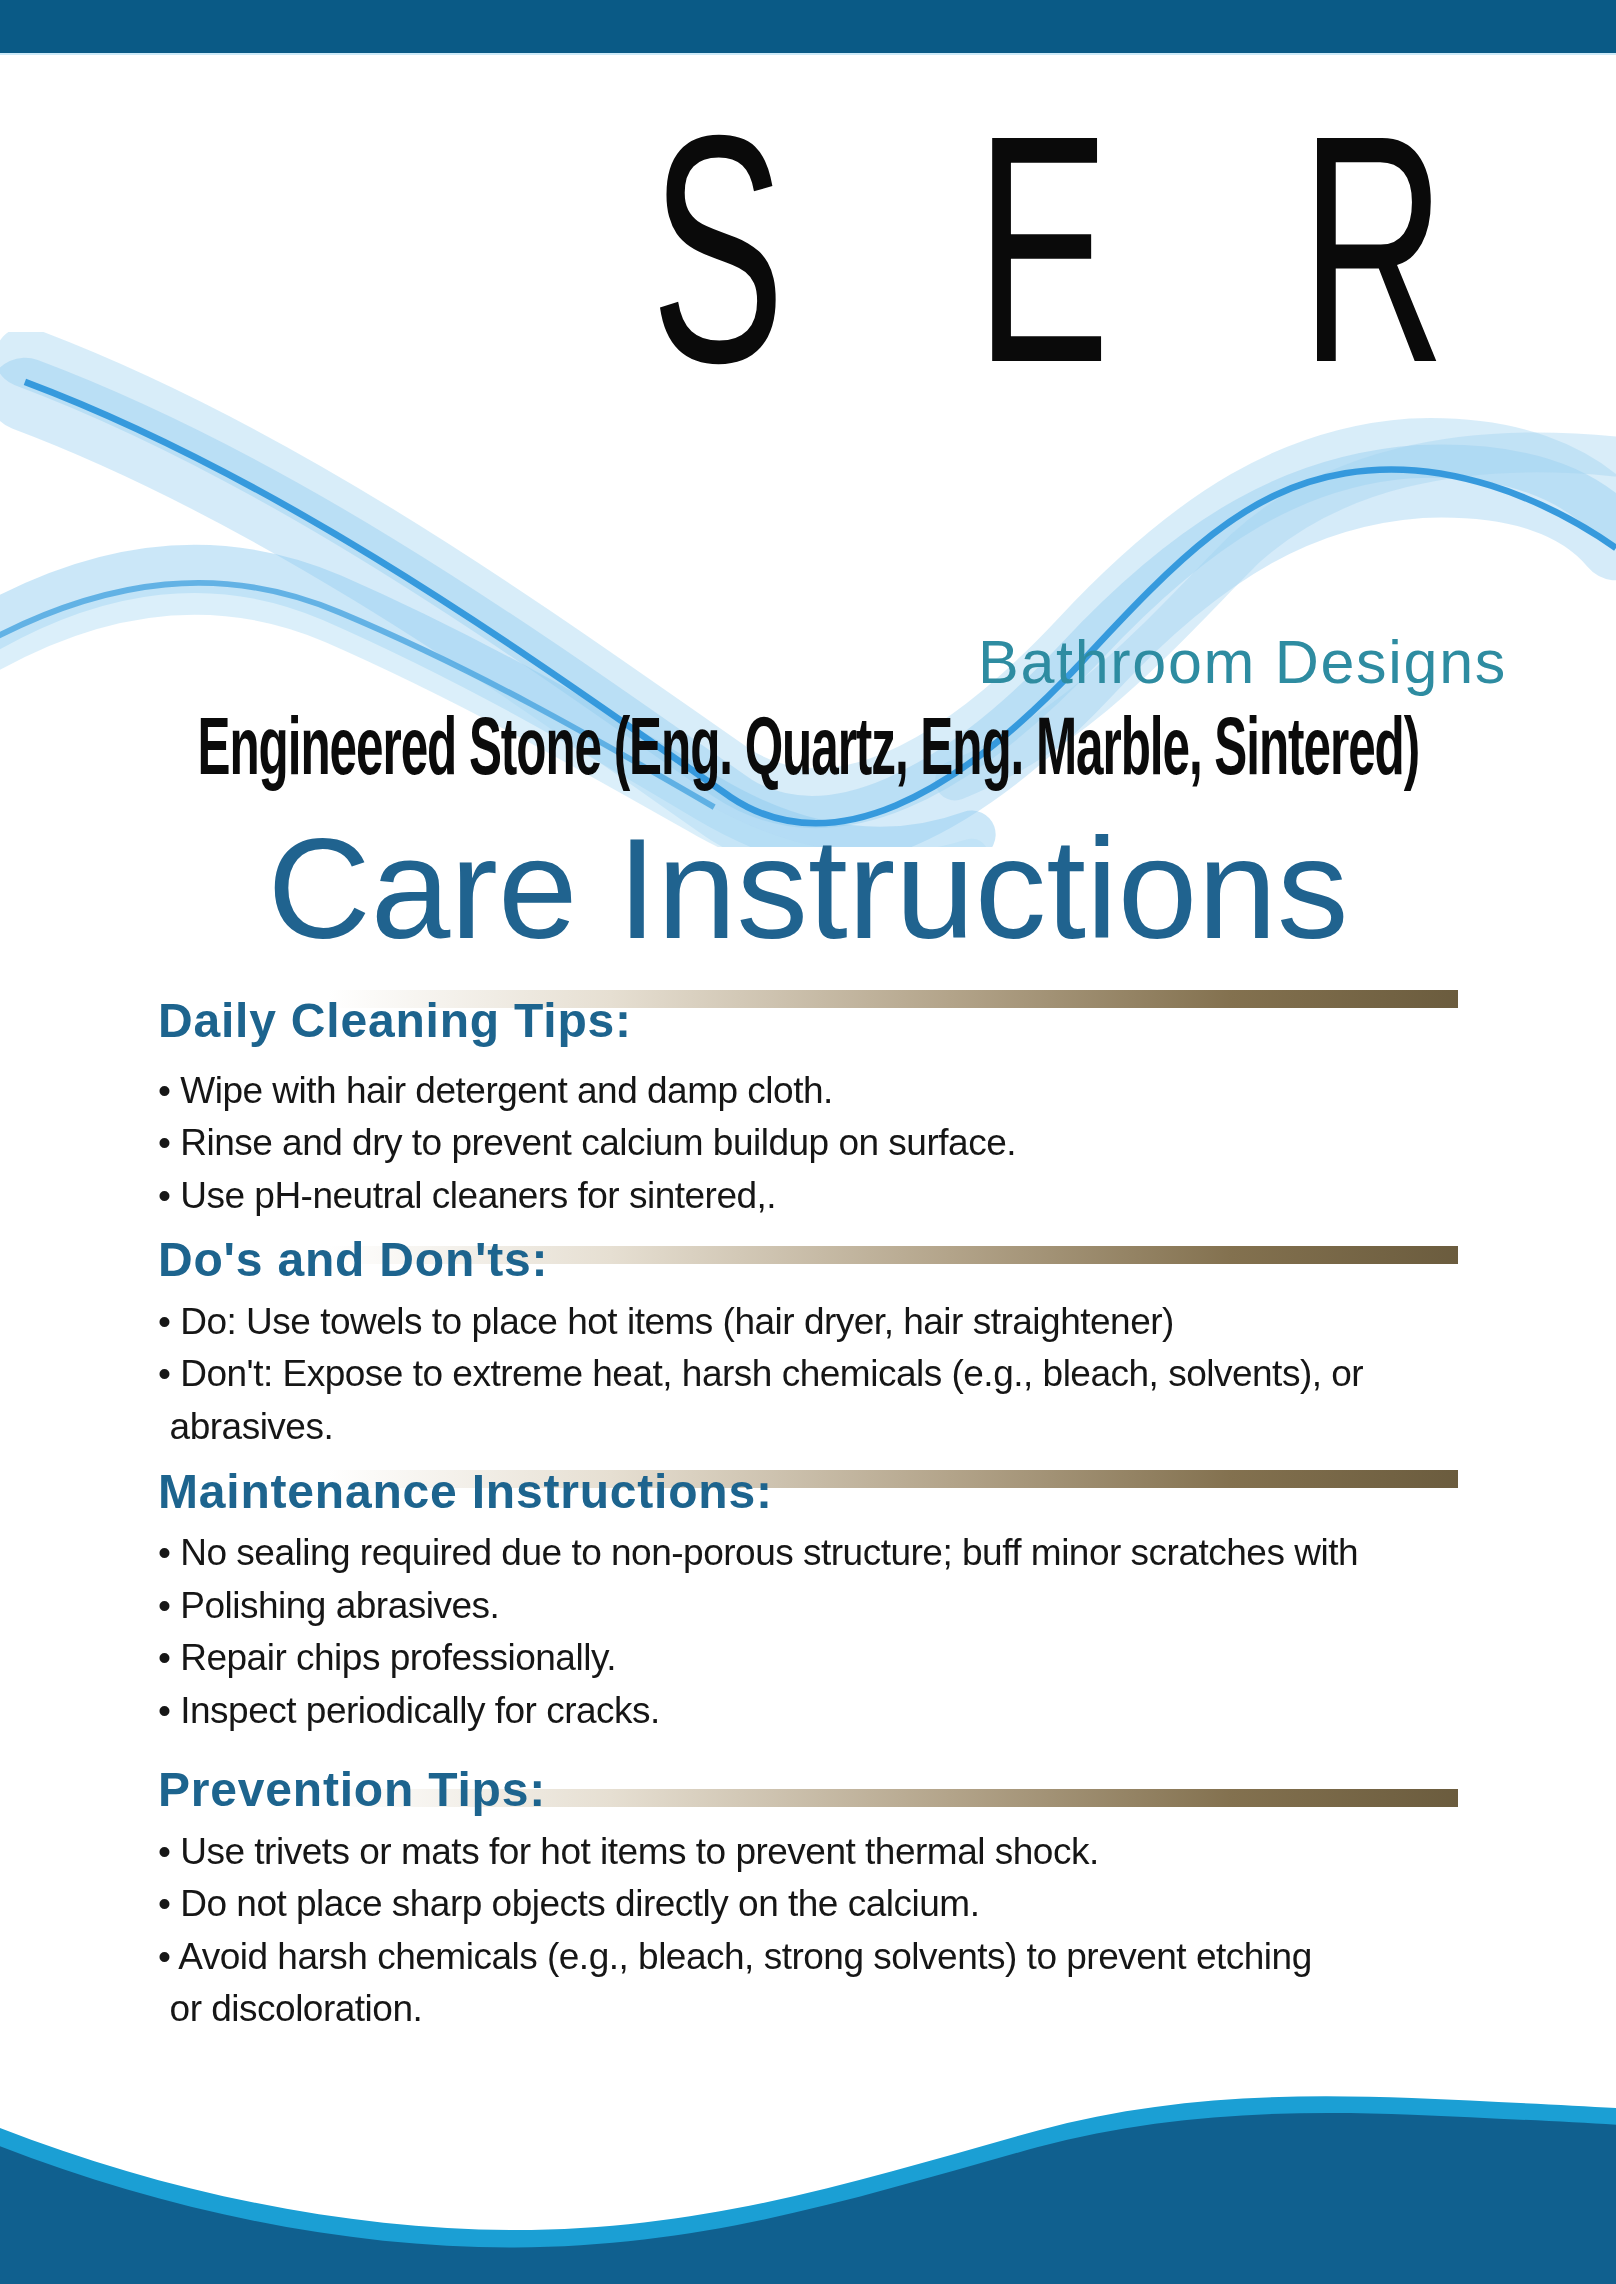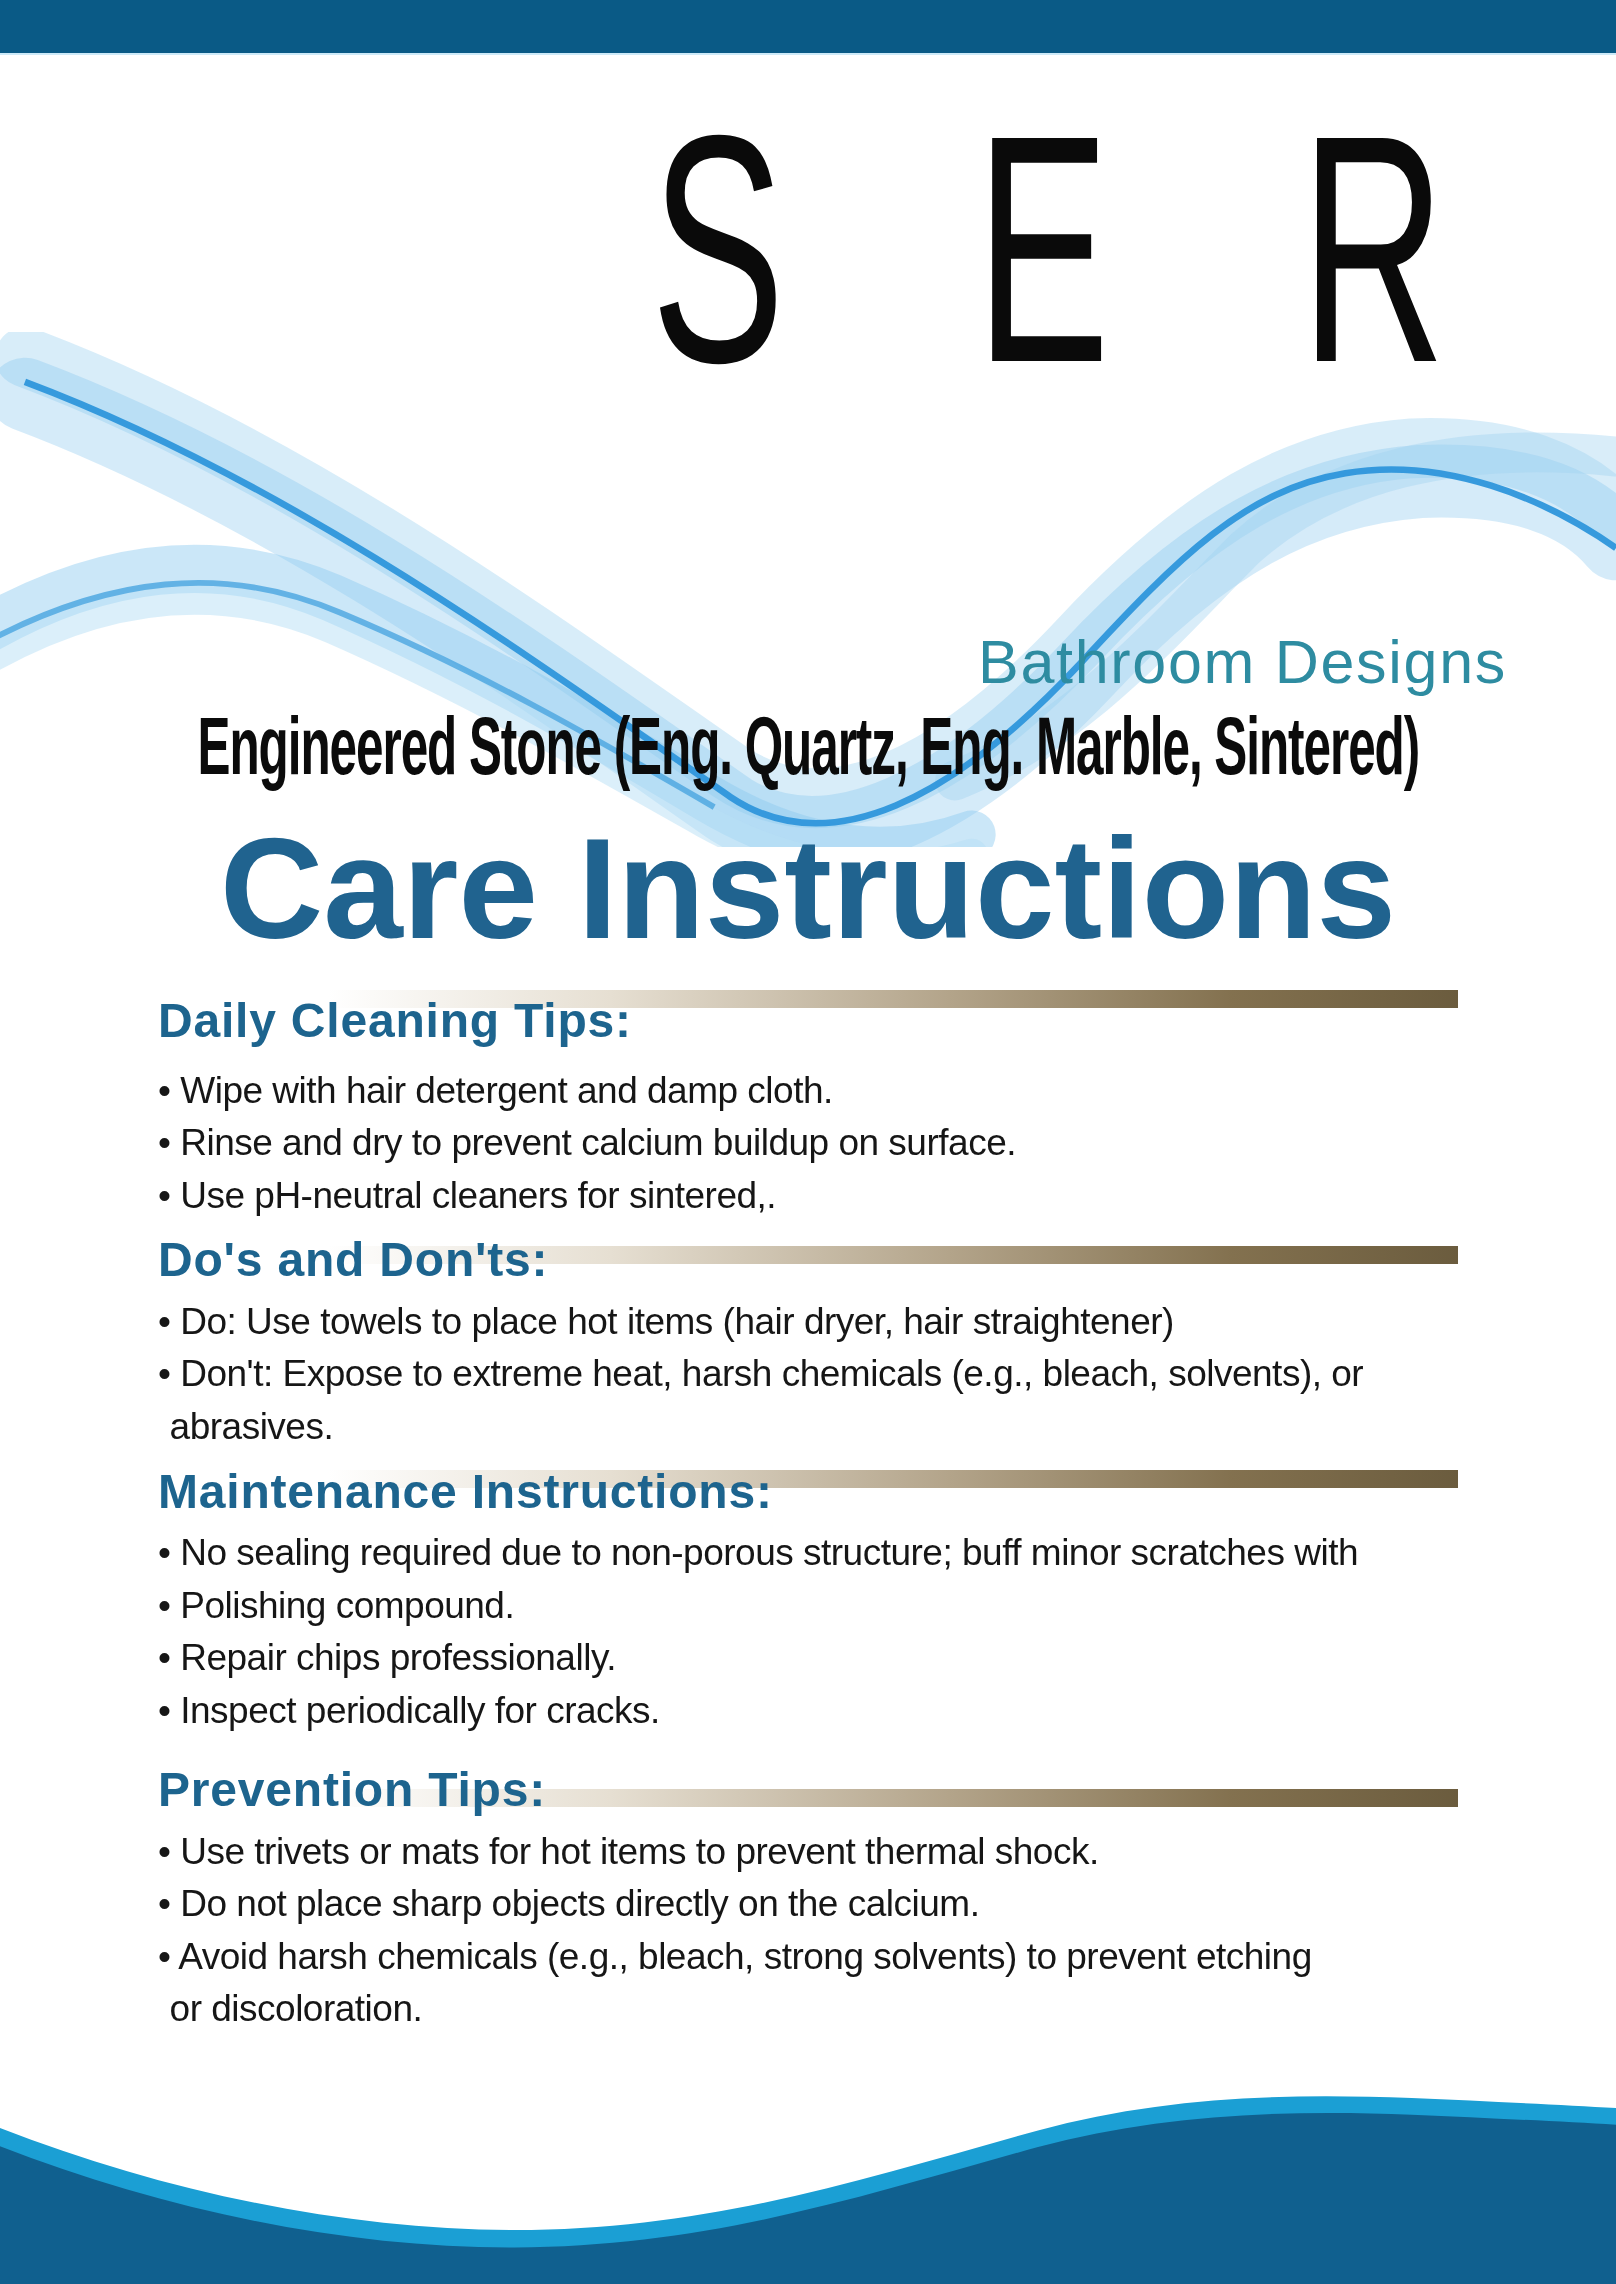--- a/index.html
+++ b/index.html
@@ -34,21 +34,21 @@
   }
   
   .subtitle-row{position:absolute;left:0;top:698px;width:100%;display:flex;justify-content:center;}
   .subtitle{
     font-size:81px;font-weight:700;color:#0b0b0b;white-space:nowrap;
     letter-spacing:-1.7px;transform:scaleX(.61);transform-origin:center;line-height:1.2;
   }
   
   .title{
     position:absolute;left:0;top:810px;width:100%;text-align:center;
-    font-size:143px;font-weight:700;line-height:1.1;
+    font-size:143px;font-weight:400;line-height:1.1;
     color:var(--title_blue,#20638f);
   }
   
   .content{position:absolute;left:158px;right:158px;top:993px;z-index:2;}
   .section{margin:0 0 15px 0;}
   .sec-head{position:relative;margin:0 0 13.3px 0;}
   .s1 .sec-head{margin-bottom:21.6px;}
   .s3{margin-bottom:30px;}
   .sec-bar{
     position:absolute;left:170px;right:0;height:18px;z-index:0;
@@ -128,21 +128,21 @@
       </div>
     </section>
 
     <section class="section s3">
       <div class="sec-head">
         <div class="sec-bar"></div>
         <h2 class="sec-title">Maintenance Instructions:</h2>
       </div>
       <div class="bullets">
         <p class="bullet">• No sealing required due to non-porous structure; buff minor scratches with</p>
-        <p class="bullet">• Polishing compound.</p>
+        <p class="bullet">• Polishing abrasives.</p>
         <p class="bullet">• Repair chips professionally.</p>
         <p class="bullet">• Inspect periodically for cracks.</p>
       </div>
     </section>
 
     <section class="section s4">
       <div class="sec-head">
         <div class="sec-bar"></div>
         <h2 class="sec-title">Prevention Tips:</h2>
       </div>

